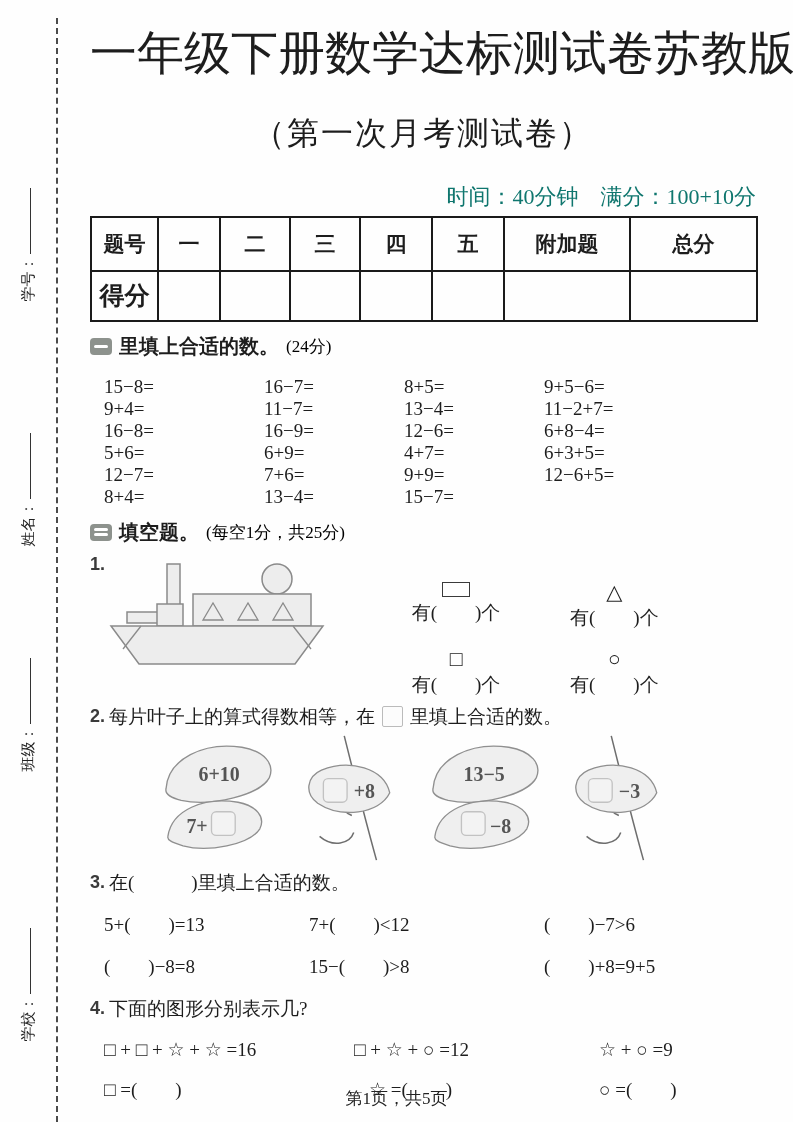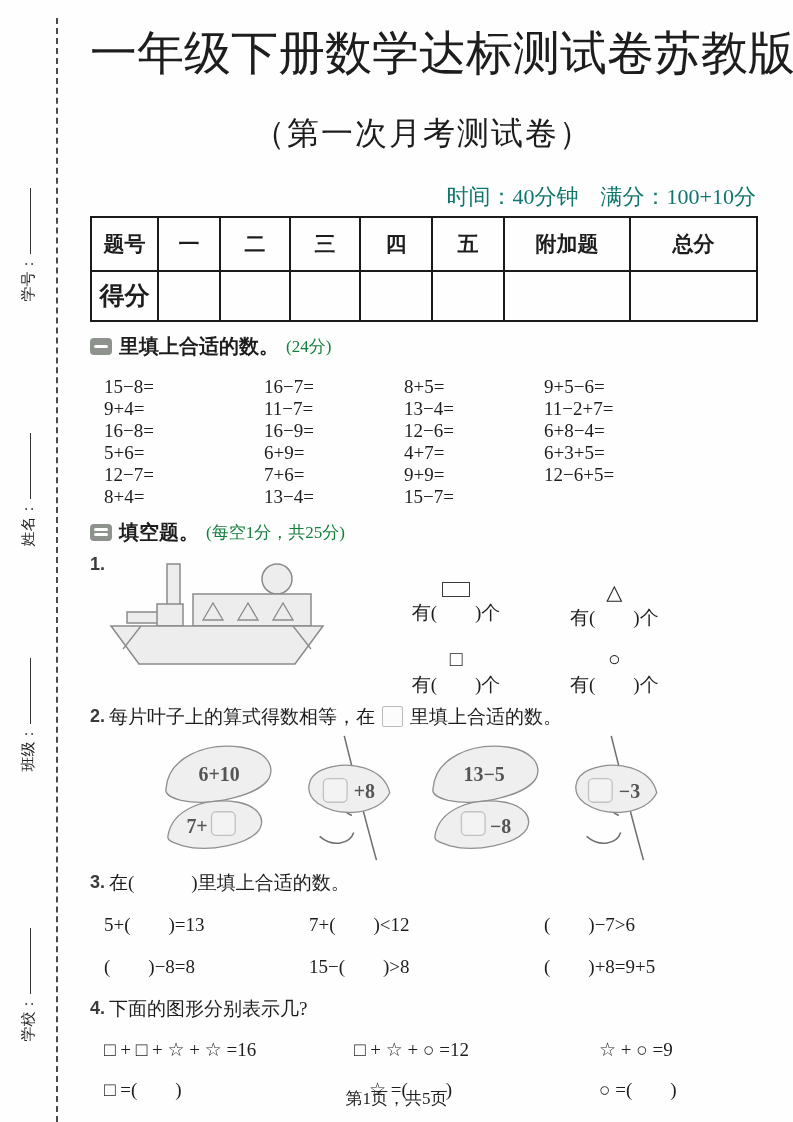--- a/index.html
+++ b/index.html
@@ -23,21 +23,21 @@
   table.score .hdr td{height:50px;font-weight:bold;font-size:21px;
       font-family:"Liberation Sans","DejaVu Sans",sans-serif;}
   table.score .scr td{height:46px;font-weight:bold;font-size:25px;
       font-family:"Liberation Sans","DejaVu Sans",sans-serif;}
 
   .sec-head{display:flex;align-items:center;gap:7px;margin-top:11px;}
   .sec-icon{width:22px;height:17px;background:#8d928d;border-radius:4px;display:inline-flex;
             flex-direction:column;justify-content:center;align-items:center;gap:2px;flex:none;}
   .sec-icon i{display:block;width:14px;height:3px;background:#fff;border-radius:1.5px;}
   .sec-title{font-weight:bold;font-size:20px;font-family:"Liberation Sans","DejaVu Sans",sans-serif;}
-  .sec-points{font-size:17px;color:#15803d;}
+  .sec-points{font-size:17px;color:#000000;}
 
   .calc-grid{display:grid;grid-template-columns:160px 140px 140px auto;
              margin:16px 0 0 14px;font-size:19px;}
   .calc-grid span{line-height:22px;}
 
   .q-num{font-weight:bold;font-family:"Liberation Sans","DejaVu Sans",sans-serif;
          font-size:18px;color:#3a3a3a;flex:none;}
 
   .q1-row{display:flex;align-items:flex-start;margin-top:8px;}
   .q1-answers{display:grid;grid-template-columns:228px auto;row-gap:18px;align-content:end;

